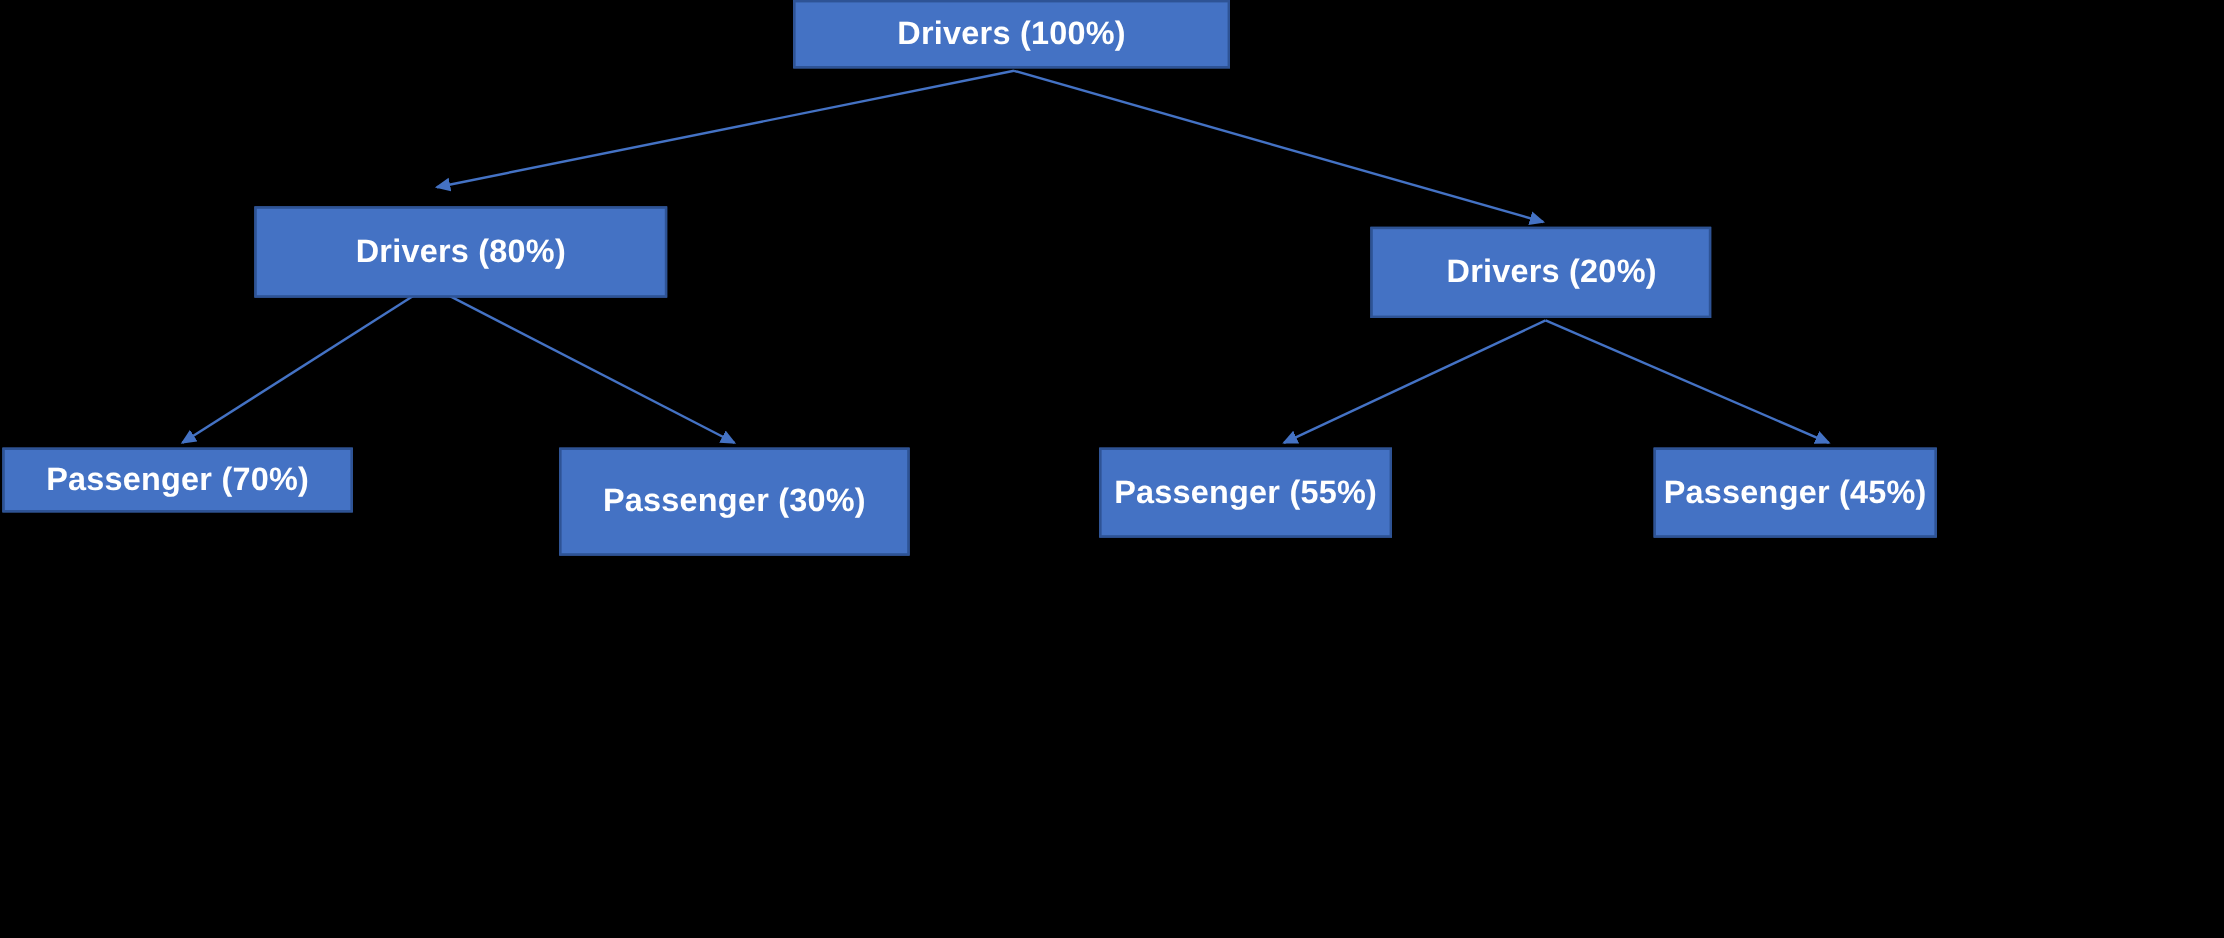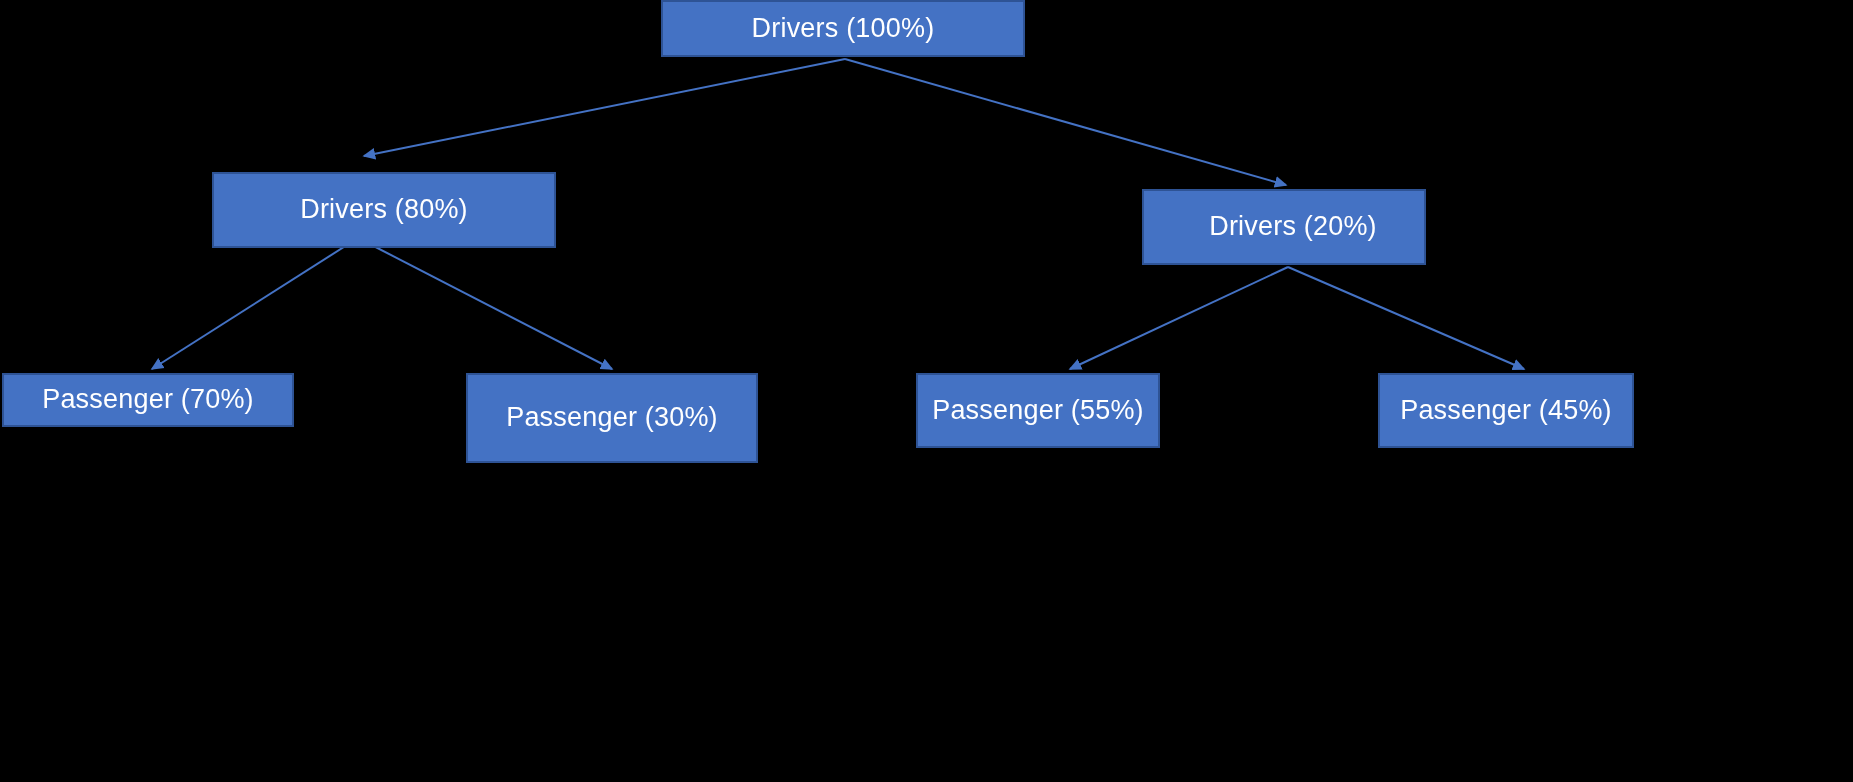--- a/index.html
+++ b/index.html
@@ -29,21 +29,21 @@
     position: absolute;
     box-sizing: border-box;
     background: #4472C4;
     border: 2px solid #2E5395;
     color: #FFFFFF;
     display: flex;
     align-items: center;
     justify-content: center;
     text-align: center;
     font-size: 27px;
-    font-weight: 400;
+    font-weight: 700;
     line-height: 1.1;
     letter-spacing: 0.2px;
     white-space: nowrap;
     z-index: 2;
   }
 </style>
 </head>
 <body>
 
 <div id="canvas">
@@ -64,16 +64,16 @@
       </g>
   </svg>
 
   <div id="node-layer">
       <div class="node" style="left: 661px; top: 0px; width: 364px; height: 57px;">Drivers (100%)</div>
       <div class="node" style="left: 212px; top: 160px; width: 344px; height: 76px; margin-top: 12px;">Drivers (80%)</div>
       <div class="node" style="left: 1142px; top: 189px; width: 284px; height: 76px; padding-left: 18px;">Drivers (20%)</div>
       <div class="node" style="left: 2px; top: 373px; width: 292px; height: 54px;">Passenger (70%)</div>
       <div class="node" style="left: 466px; top: 373px; width: 292px; height: 90px;">Passenger (30%)</div>
       <div class="node" style="left: 916px; top: 373px; width: 244px; height: 75px;">Passenger (55%)</div>
-      <div class="node" style="left: 1378px; top: 373px; width: 256px; height: 75px;">Passenger (45%)</div>
+      <div class="node" style="left: 1378px; top: 373px; width: 236px; height: 75px;">Passenger (45%)</div>
     </div>
 
 </div>
 
 </body></html>

